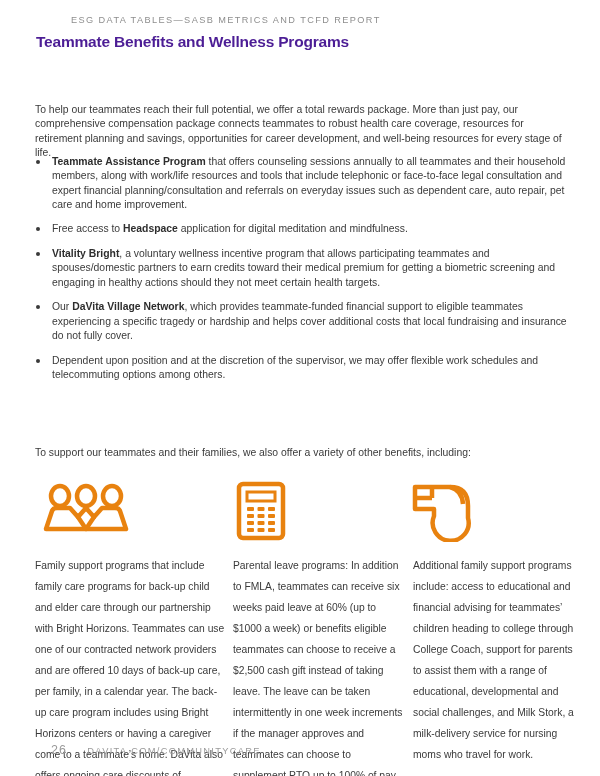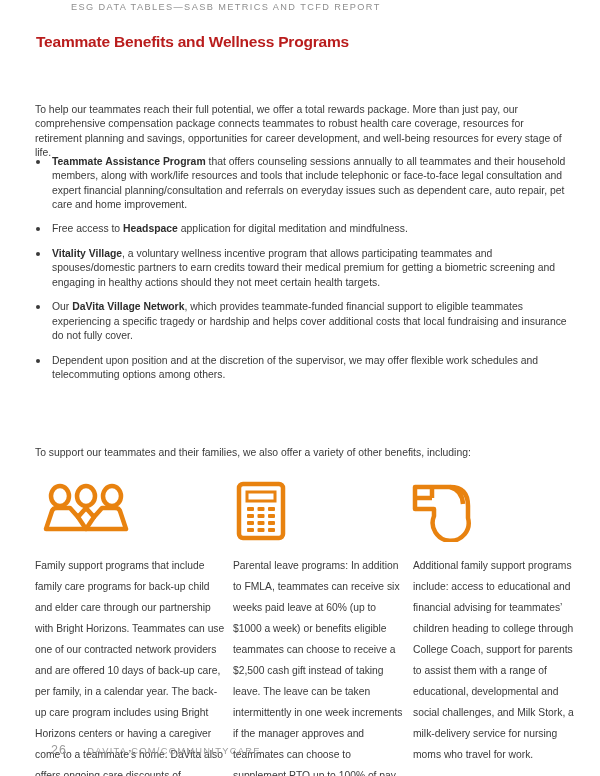--- a/index.html
+++ b/index.html
@@ -1,22 +1,22 @@
 <!DOCTYPE html>
 <html><head>
   <meta charset="utf-8">
   <style>
     html, body { margin: 0; padding: 0; background: #ffffff; }
     body { width: 600px; height: 776px; position: relative; overflow: hidden;
       font-family: "Liberation Sans", sans-serif; color: #3a3a3a; }
     .page { position: absolute; left: 0; top: 0; width: 600px; height: 776px; }
-    .kicker { position: absolute; left: 36px; top: 2px; font-size: 9.2px; letter-spacing: 1.4px;
+    .kicker { position: absolute; left: 36px; top: 15px; font-size: 9.2px; letter-spacing: 1.4px;
       color: #8e8e8e; white-space: nowrap; padding-left: 35px; }
     .title { position: absolute; left: 36px; top: 33px; font-size: 15.5px; font-weight: bold;
-      color: #b91c1c; white-space: nowrap; letter-spacing: -0.2px; }
+      color: #4c1d95; white-space: nowrap; letter-spacing: -0.2px; }
     .para { position: absolute; left: 35px; width: 530px; font-size: 10.4px; line-height: 14.3px;
       color: #3a3a3a; margin: 0; }
     .p1 { top: 63px; margin-top: 40px; }
     .p2 { top: 116px; }
     ul.bullets { position: absolute; left: 35px; top: 155px; width: 535px; margin: 0; padding: 0; list-style: none; }
     ul.bullets li { position: relative; padding-left: 17px; font-size: 10.4px; line-height: 14.3px;
       margin-bottom: 10.5px; color: #3a3a3a; }
     ul.bullets li .dot { position: absolute; left: 1px; top: 5px; width: 4px; height: 4px; border-radius: 50%;
       background: #3a3a3a; }
     ul.bullets li b { font-weight: bold; color: #2e2e2e; }
@@ -45,21 +45,21 @@
     <li style="margin-bottom:10px">
       <span class="dot"></span>
       <span></span><b>Teammate Assistance Program</b><span> that offers counseling sessions annually to all teammates and their household members, along with work/life resources and tools that include telephonic or face-to-face legal consultation and expert financial planning/consultation and referrals on everyday issues such as dependent care, auto repair, pet care and home improvement.</span>
     </li>
     <li>
       <span class="dot"></span>
       <span>Free access to </span><b>Headspace</b><span> application for digital meditation and mindfulness.</span>
     </li>
     <li>
       <span class="dot"></span>
-      <span></span><b>Vitality Village</b><span>, a voluntary wellness incentive program that allows participating teammates and spouses/domestic partners to earn credits toward their medical premium for getting a biometric screening and engaging in healthy actions should they not meet certain health targets.</span>
+      <span></span><b>Vitality Bright</b><span>, a voluntary wellness incentive program that allows participating teammates and spouses/domestic partners to earn credits toward their medical premium for getting a biometric screening and engaging in healthy actions should they not meet certain health targets.</span>
     </li>
     <li>
       <span class="dot"></span>
       <span>Our </span><b>DaVita Village Network</b><span>, which provides teammate-funded financial support to eligible teammates experiencing a specific tragedy or hardship and helps cover additional costs that local fundraising and insurance do not fully cover.</span>
     </li>
     <li>
       <span class="dot"></span>
       <span>Dependent upon position and at the discretion of the supervisor, we may offer flexible work schedules and telecommuting options among others.</span><b></b><span></span>
     </li>
   </ul>

